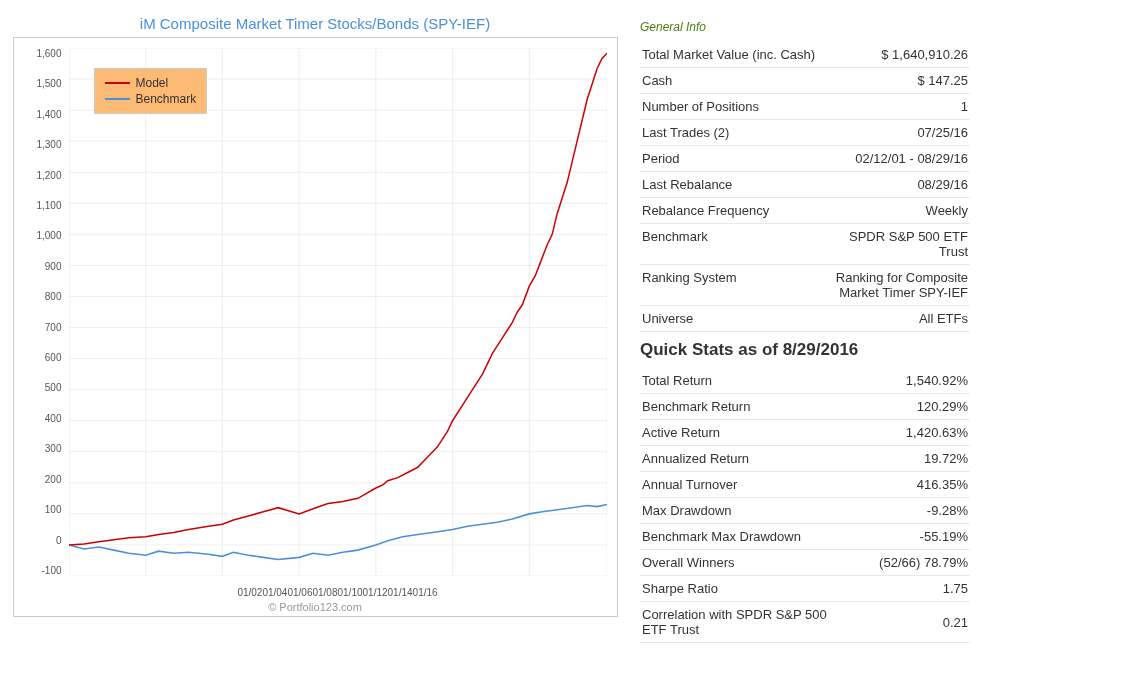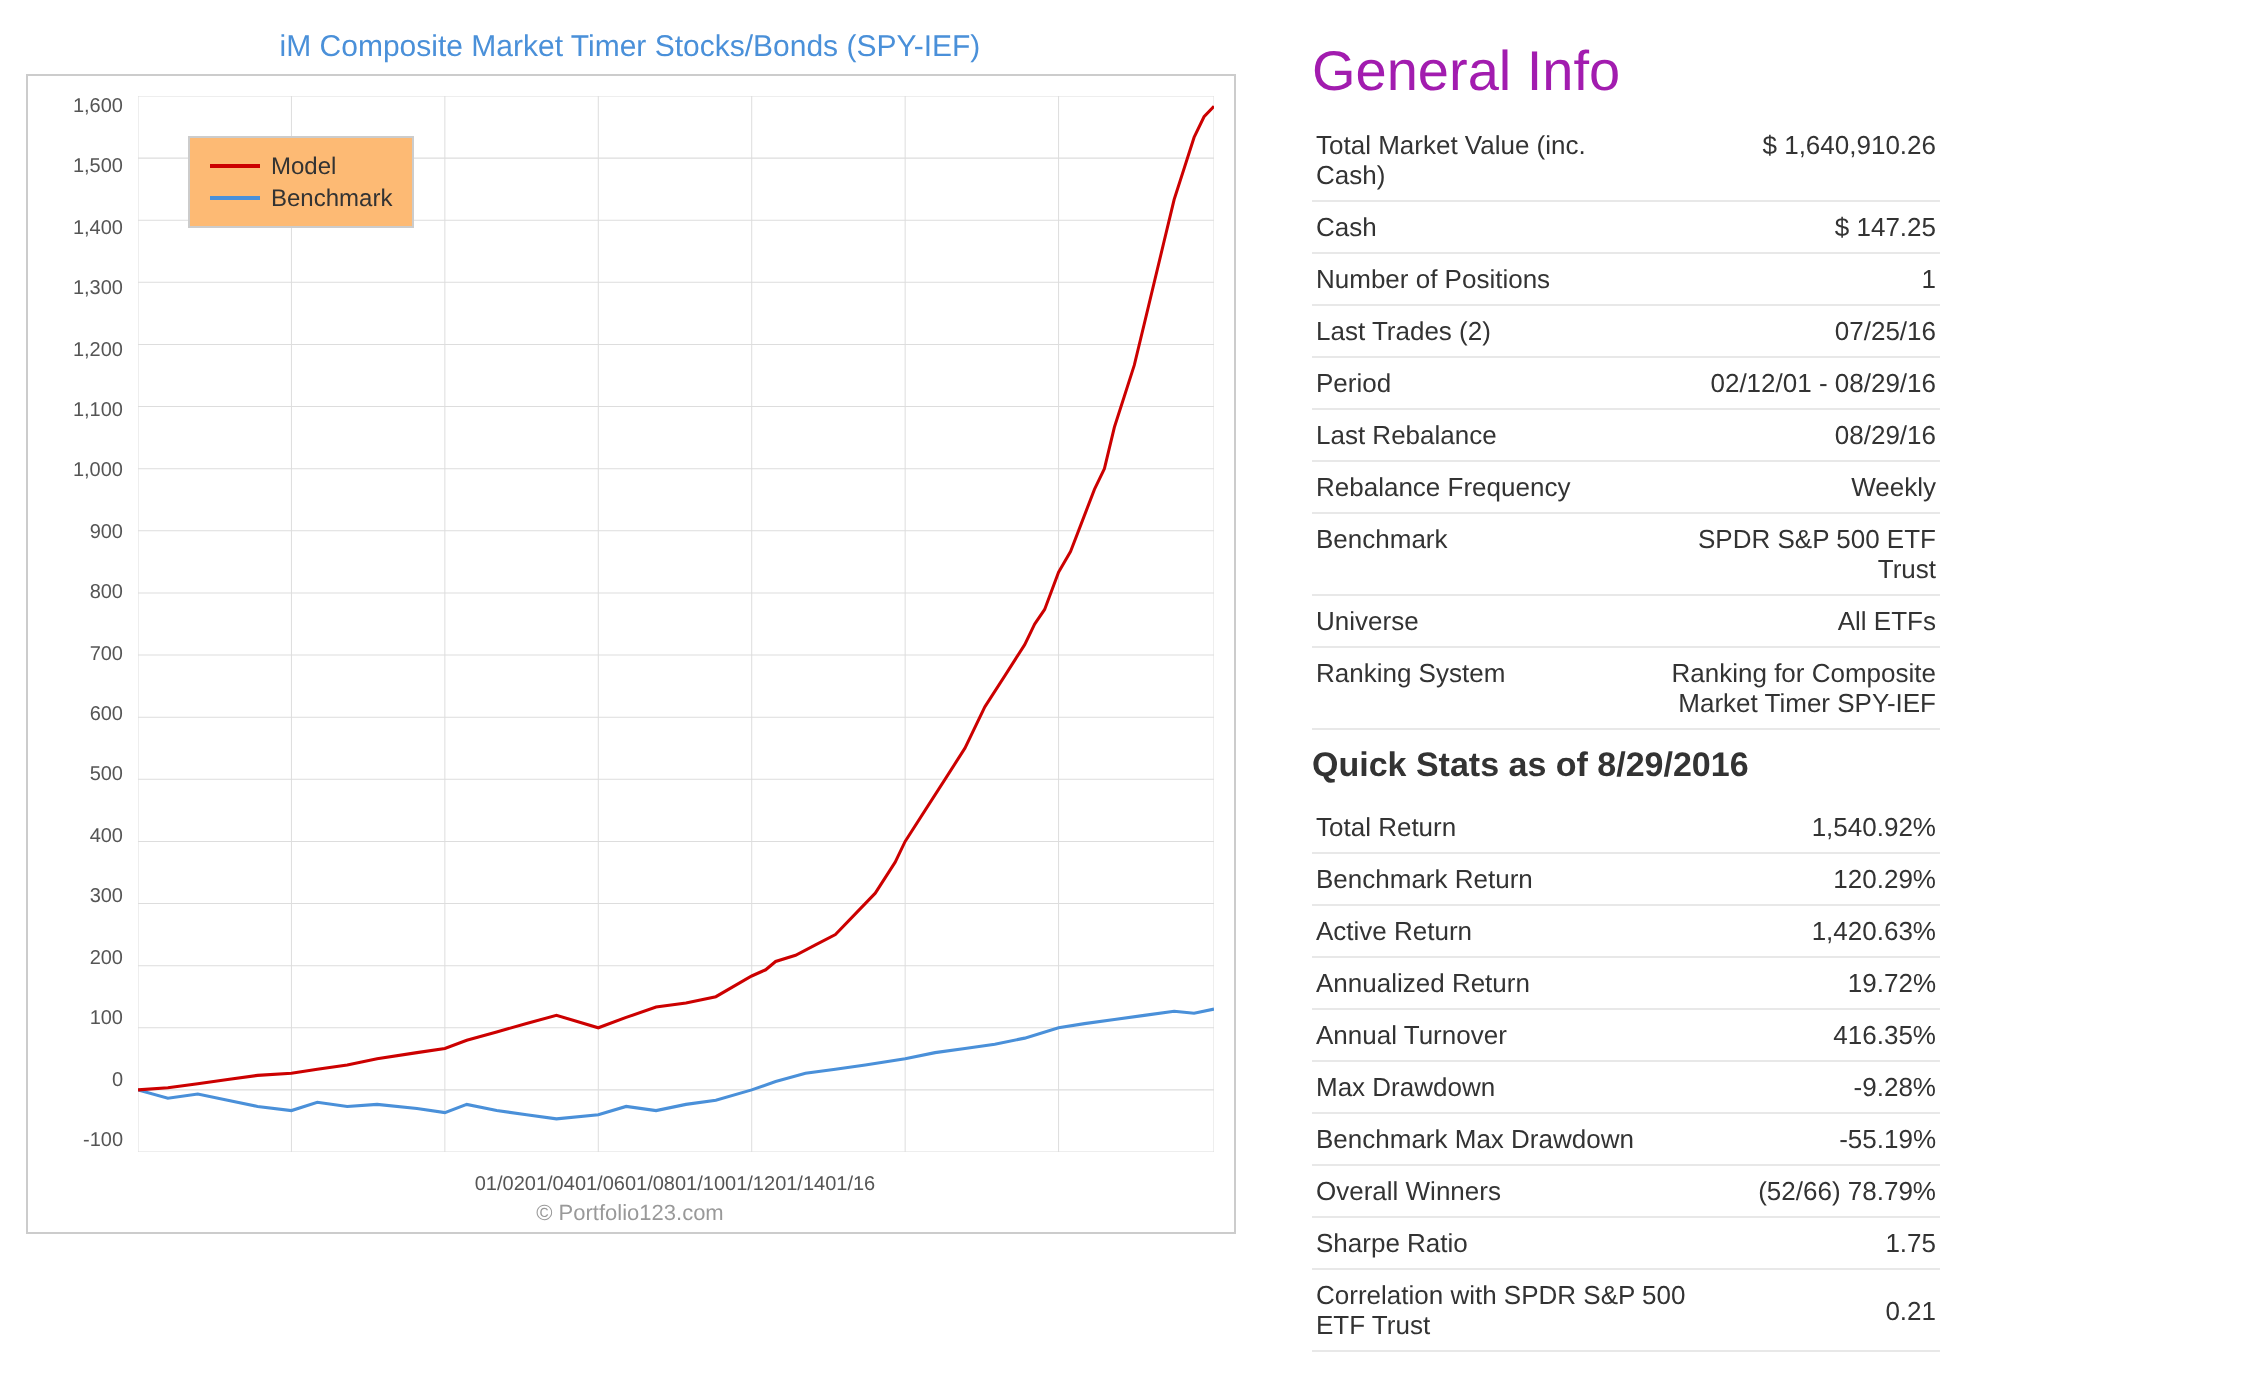--- a/index.html
+++ b/index.html
@@ -7,21 +7,21 @@
       font-family: Arial, sans-serif;
       font-size: 13px;
       background: #fff;
       color: #333;
       width: 1131px;
       min-height: 693px;
     }
     .container {
       display: flex;
       padding: 15px 10px;
-      gap: 36px;
+      gap: 20px;
       width: 980px;
     }
     .chart-section {
       flex: 0 0 610px;
       display: flex;
       flex-direction: column;
       align-items: center;
     }
     .chart-title {
       font-size: 15px;
@@ -59,25 +59,26 @@
       height: 2px;
     }
     
     .info-section {
       flex: 1;
       display: flex;
       flex-direction: column;
       gap: 0;
     }
     .section-title {
-      font-size: 28px;
+      font-size: 12px;
       font-weight: normal;
-      color: #a21caf;
+      color: #4d7c0f;
       margin-bottom: 8px;
       margin-top: 5px;
+      font-style: italic;
     }
     .info-table {
       width: 100%;
       border-collapse: collapse;
       margin-bottom: 8px;
     }
     .info-table tr {
       border-bottom: 1px solid #e8e8e8;
     }
     .info-table td {
@@ -345,26 +346,26 @@
       </tr>
       <tr>
         <td>Rebalance Frequency</td>
         <td>Weekly</td>
       </tr>
       <tr>
         <td>Benchmark</td>
         <td>SPDR S&amp;P 500 ETF Trust</td>
       </tr>
       <tr>
+        <td>Ranking System</td>
+        <td class="value-blue" style="text-align:right;">Ranking for Composite Market Timer SPY-IEF</td>
+      </tr>
+      <tr>
         <td>Universe</td>
         <td>All ETFs</td>
-      </tr>
-      <tr>
-        <td>Ranking System</td>
-        <td class="value-blue" style="text-align:right;">Ranking for Composite Market Timer SPY-IEF</td>
       </tr>
     </tbody>
       </table>
 
     <div class="quick-stats-title">Quick Stats as of 8/29/2016</div>
 
     <table class="stats-table">
       <tbody>
           <tr>
         <td>Total Return</td>

